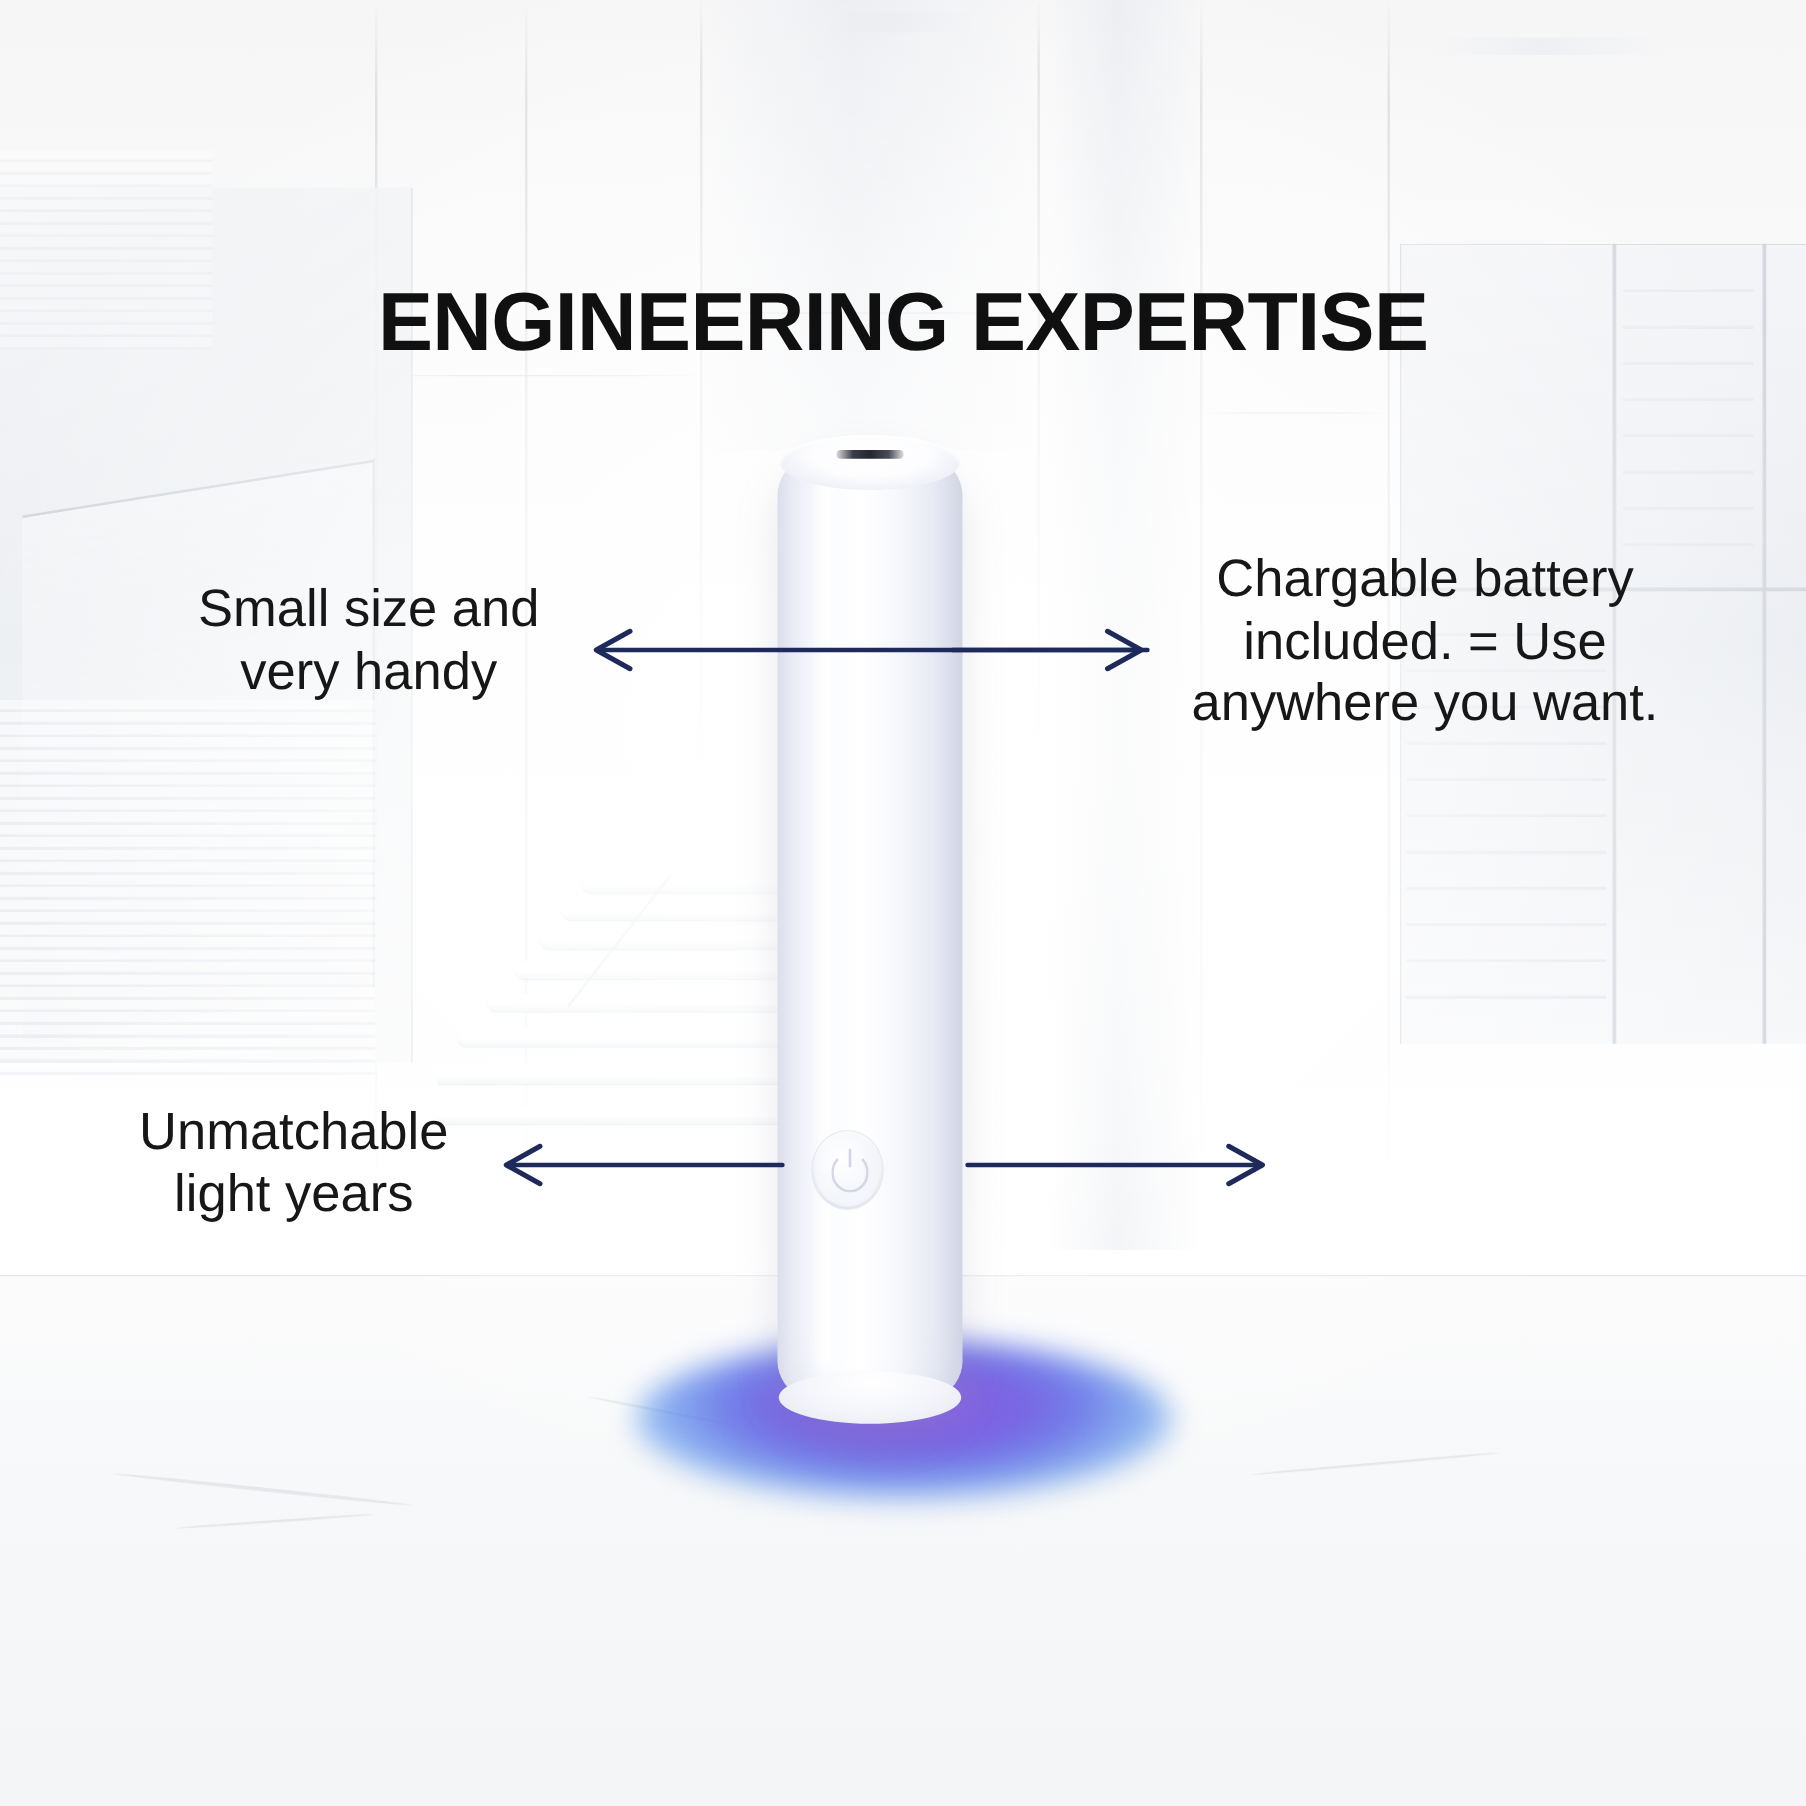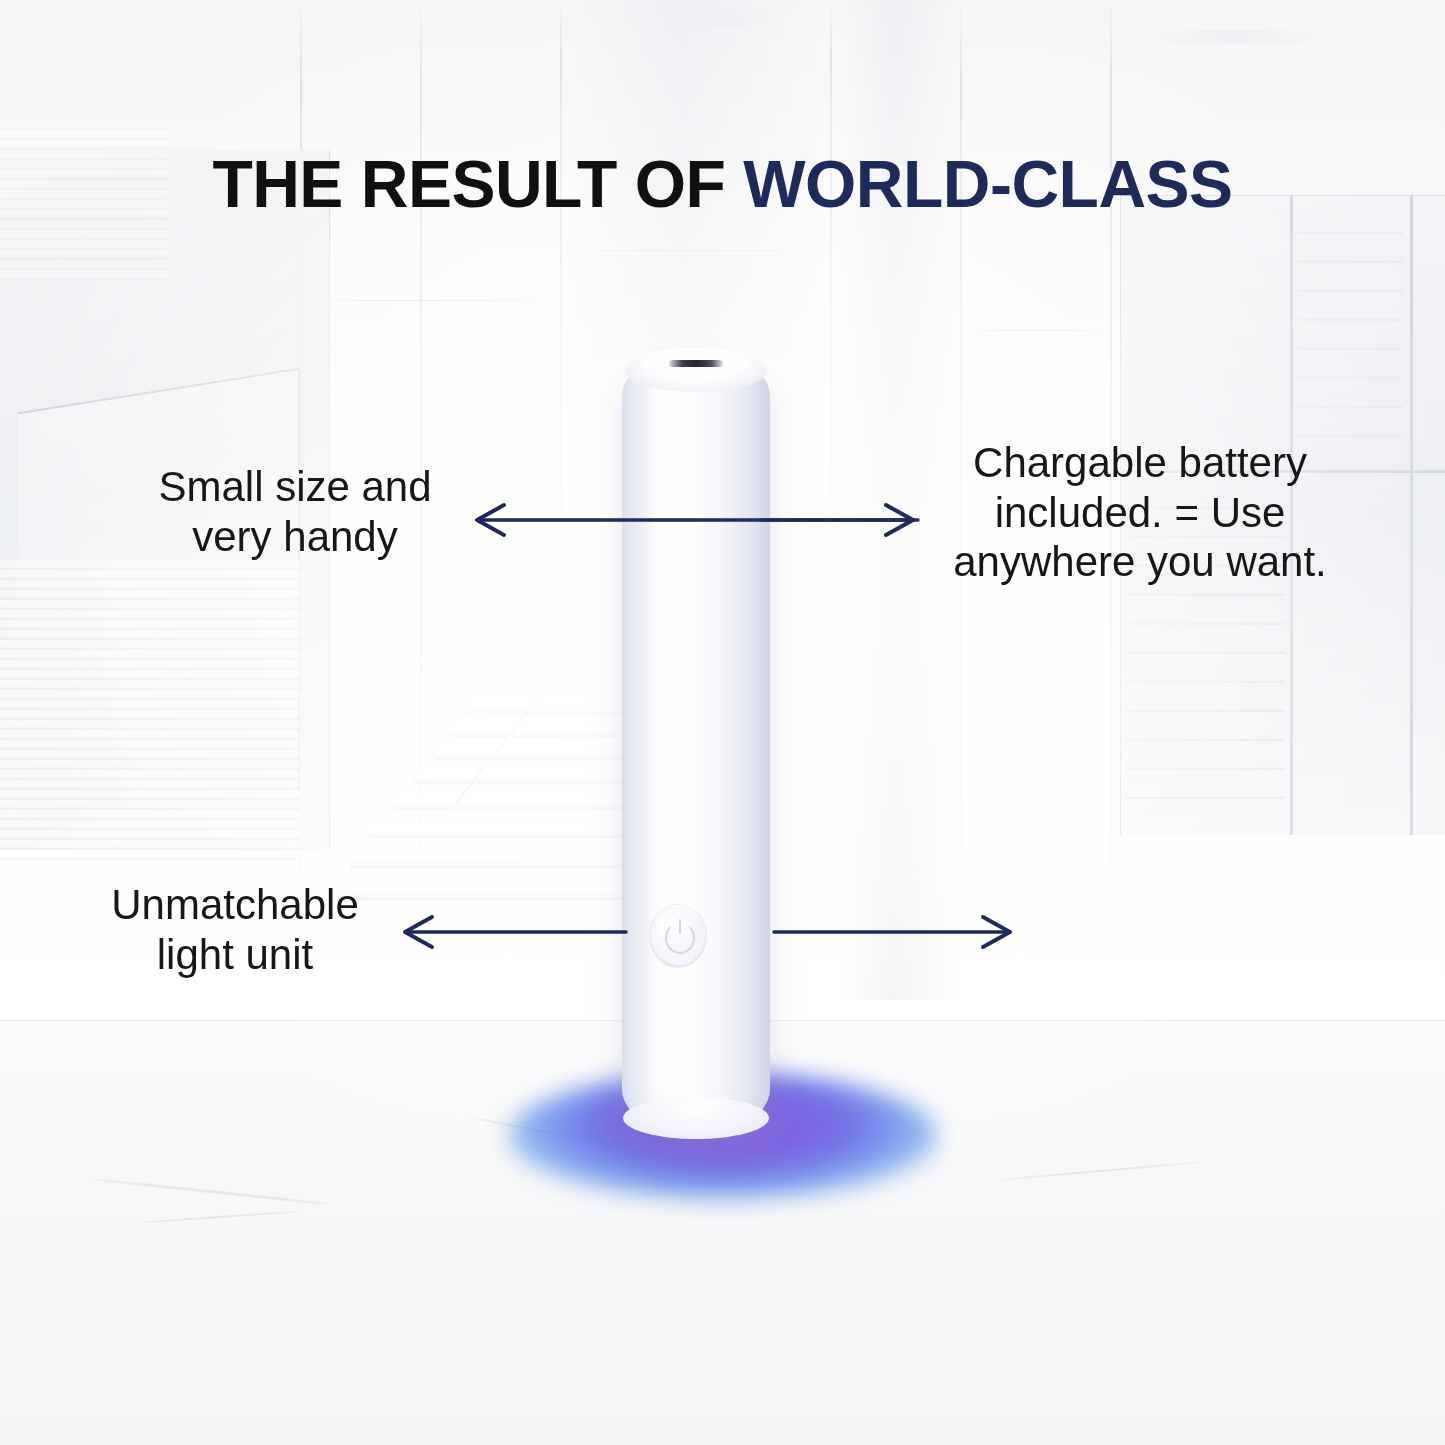--- a/index.html
+++ b/index.html
@@ -384,21 +384,22 @@
       <div class="marble-vein" style="left:90px;top:170px;width:240px;height:3px;transform:rotate(6deg);"></div>
       <div class="marble-vein" style="left:140px;top:196px;width:160px;height:2px;transform:rotate(-4deg);"></div>
       <div class="marble-vein" style="left:470px;top:108px;width:120px;height:2px;transform:rotate(11deg);"></div>
       <div class="marble-vein" style="left:1000px;top:150px;width:200px;height:2px;transform:rotate(-5deg);"></div>
     </div>
 
     <div class="bg-wash"></div>
   </div>
 
   <h1 class="headline">
-    <span><span>THE RESULT OF </span><span class="hl-accent">WORLD-CLASS</span></span><br>
+    <br>
+    <span>ENGINEERING EXPERTISE</span>
   </h1>
 
   <div class="uv-glow"></div>
   <div class="uv-core"></div>
 
   <div class="device-wrap">
     <div class="device-body"></div>
     <div class="device-sheen"></div>
     <div class="device-bottom"></div>
     <div class="device-top">
@@ -436,16 +437,16 @@
       <path d="M211 5 L238 20 L211 35" stroke="#1e2a5a" stroke-width="4" fill="none" stroke-linecap="round" stroke-linejoin="round"></path>
     </svg>
   </div>
 
   <div class="callout callout-tr">Chargable battery
 included. = Use
 anywhere you want.</div>
   <div class="callout callout-tl">Small size and
 very handy</div>
   <div class="callout callout-bl">Unmatchable
-light unit</div>
+light years</div>
 
 
 </div>
 
 </body></html>

